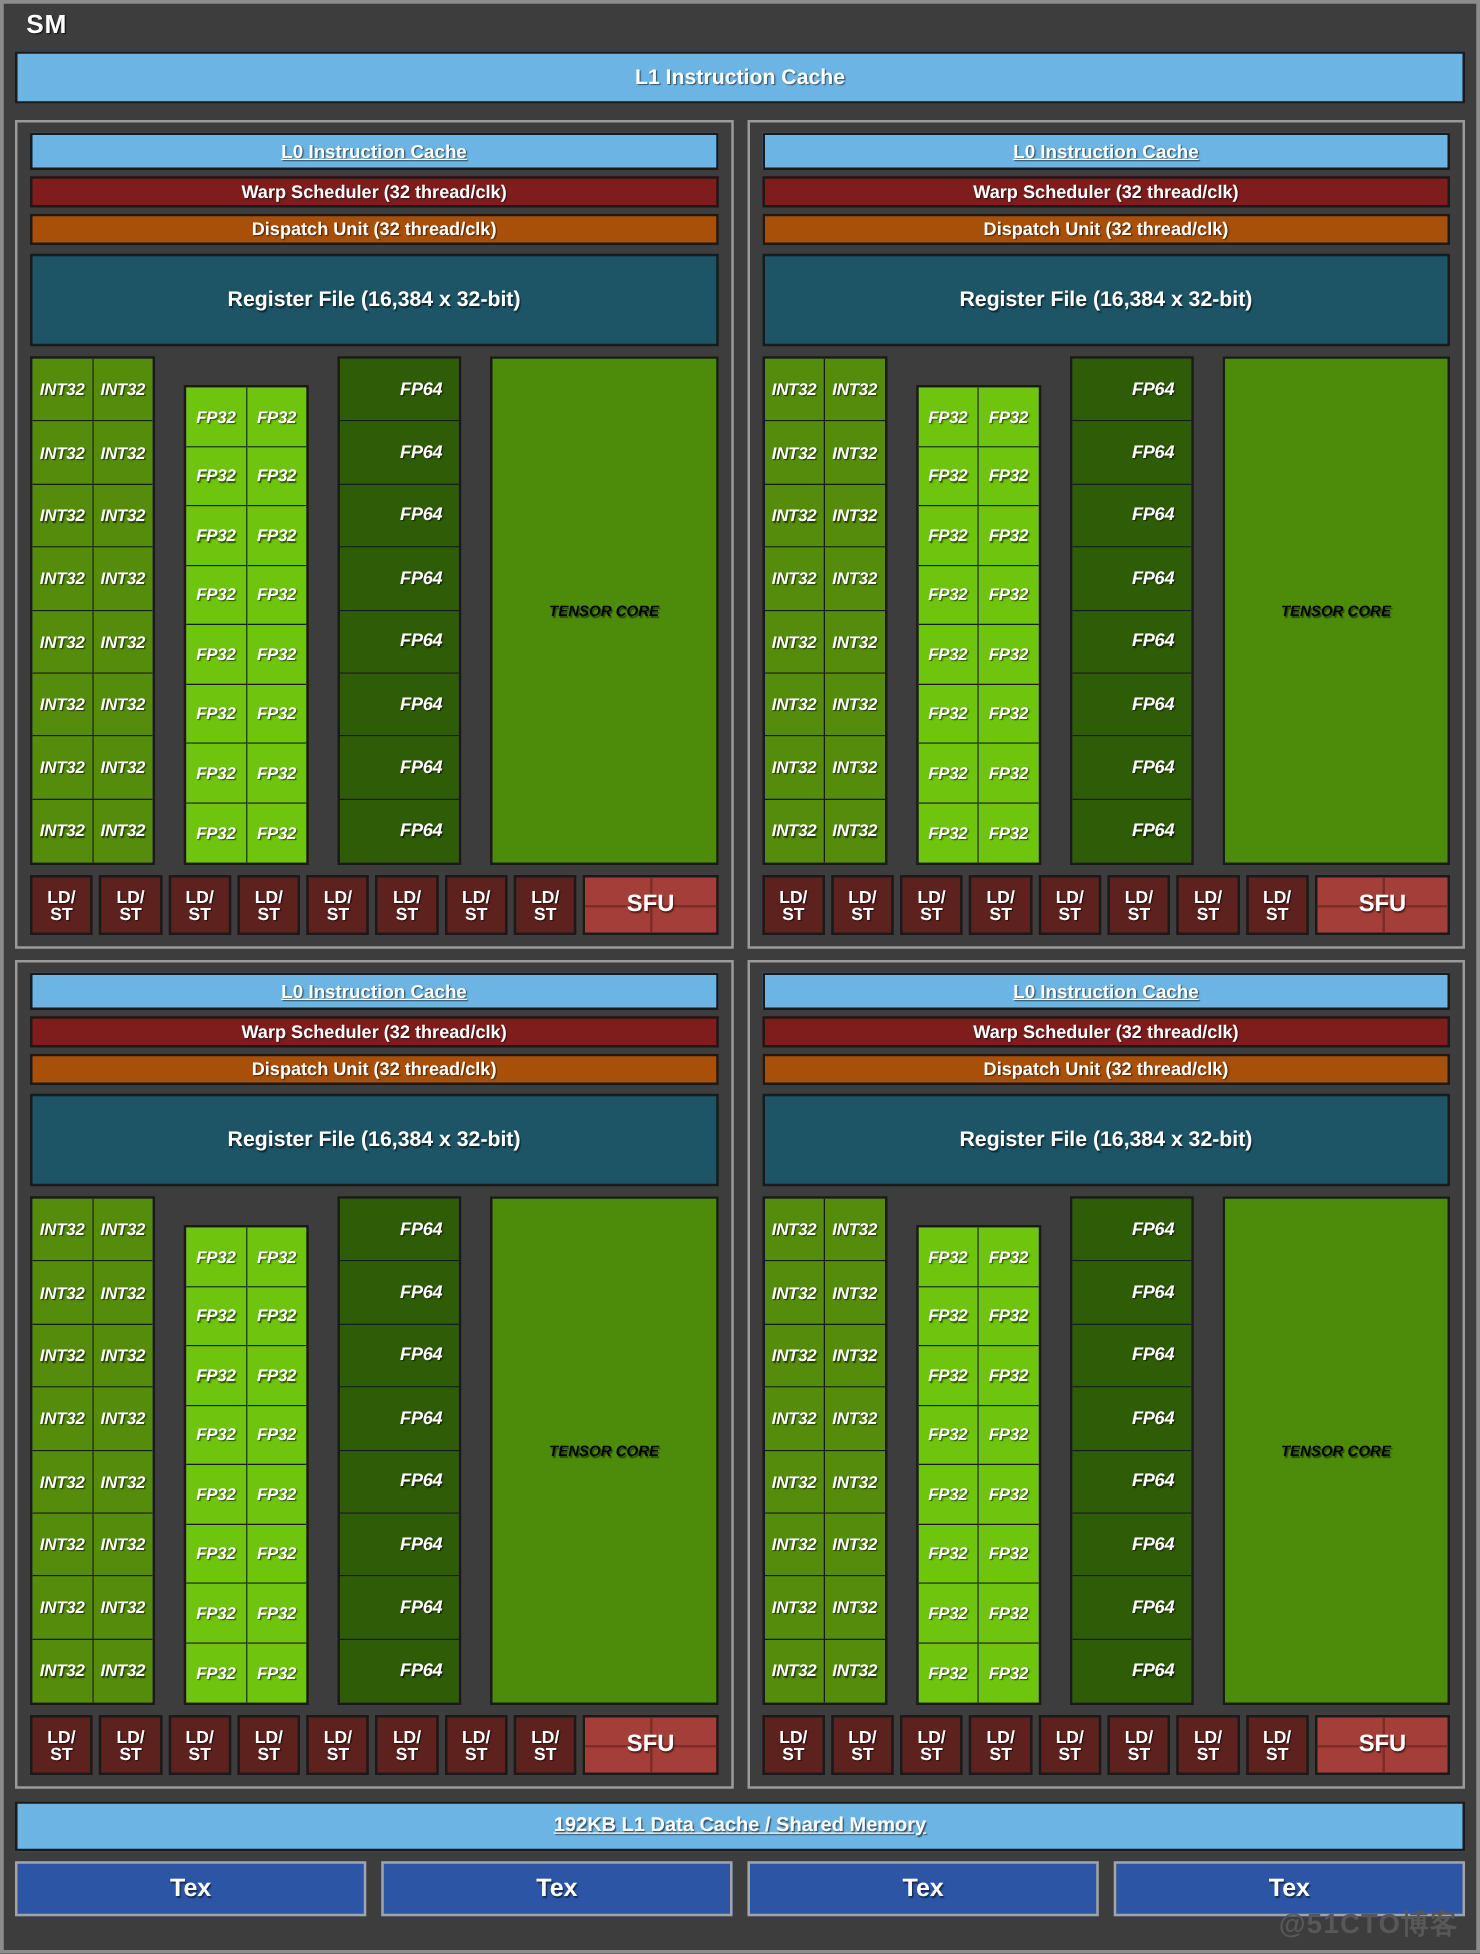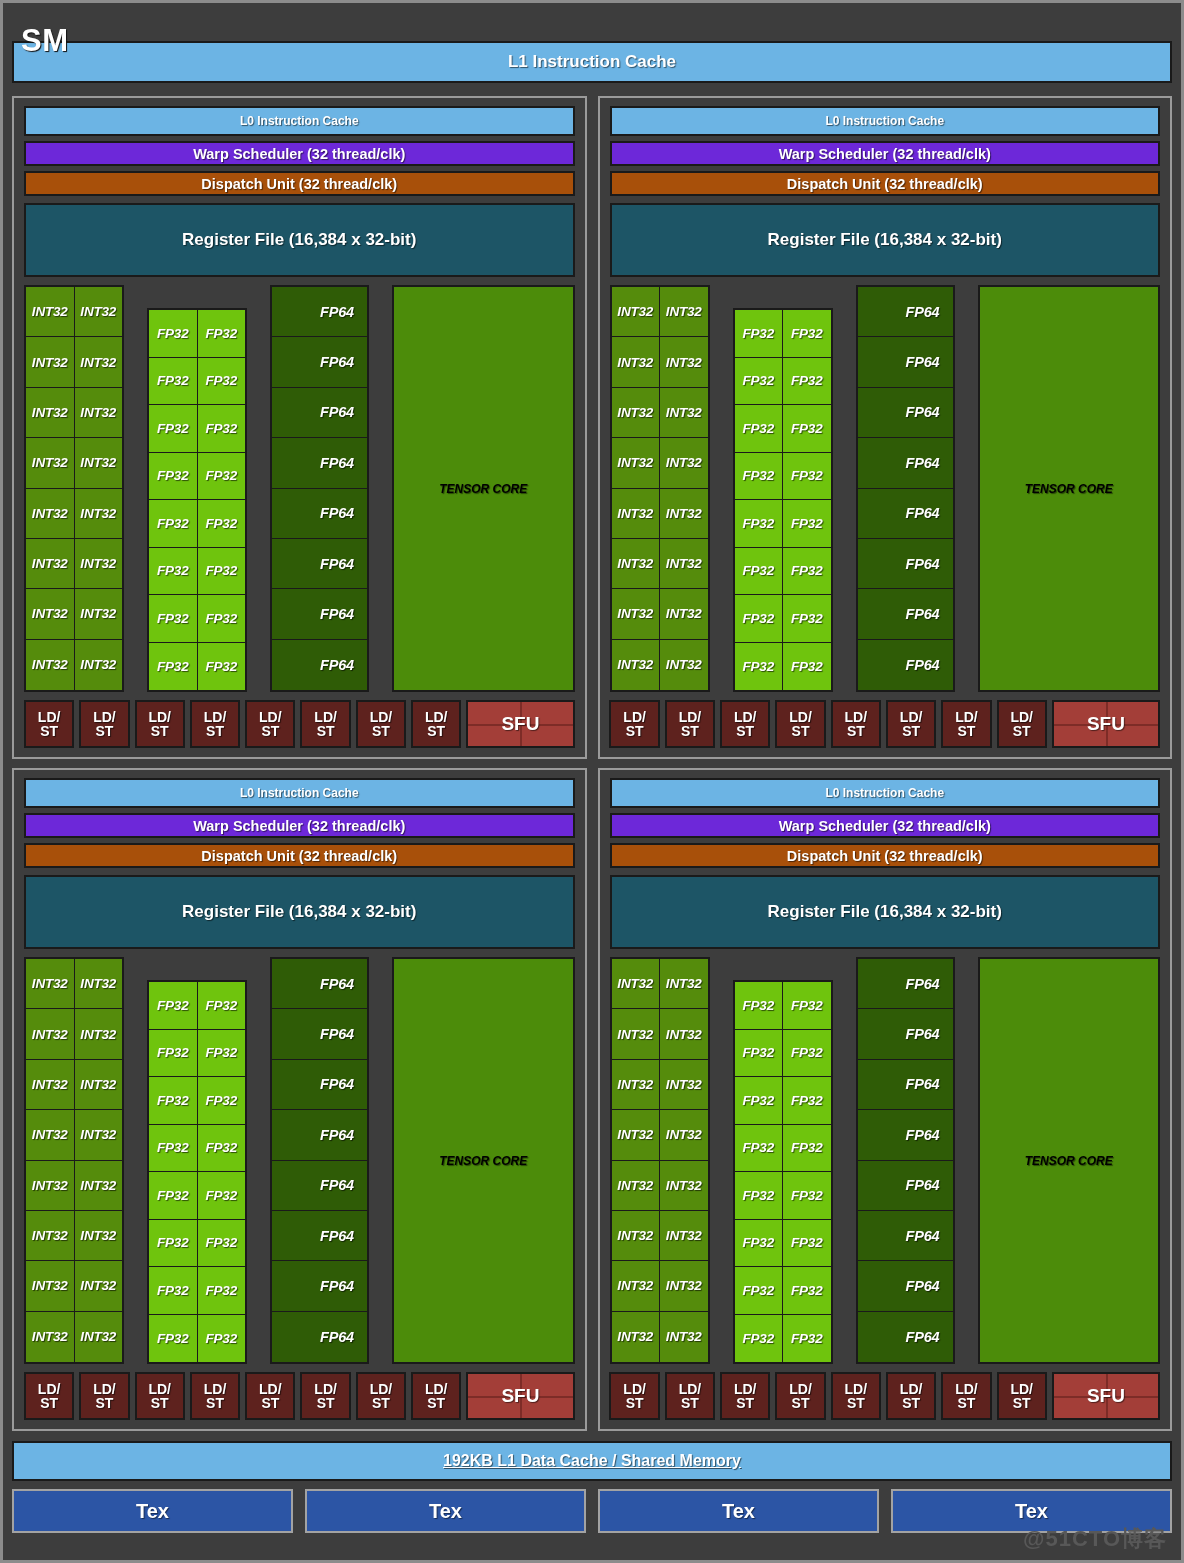--- a/index.html
+++ b/index.html
@@ -12,23 +12,23 @@
     width: 1184px;
     height: 1563px;
     position: relative;
     background: #3d3d3d;
     border: 3px solid #8c8c8c;
     padding: 0;
     overflow: hidden;
   }
   .sm-title {
     position: absolute;
-    left: 18px; top: 20px;
+    left: 18px; top: 5px;
     color: #ffffff;
-    font-size: 31px;
+    font-size: 21px;
     font-weight: bold;
     letter-spacing: 0.5px;
     text-shadow: 1px 1px 1px #111;
     z-index: 5;
   }
   .inner {
     position: absolute;
     left: 9px; top: 38px;
     width: 1160px;
     height: 1514px;
@@ -60,25 +60,26 @@
   .quad {
     border: 2px solid #9a9a9a;
     background: #3d3d3d;
     padding: 8px 10px 9px 10px;
     display: flex;
     flex-direction: column;
   }
   .l0-icache {
     background: #6cb4e4;
     height: 30px;
-    font-size: 12px;
+    font-size: 15px;
     margin-bottom: 5px;
+    text-decoration: underline;
   }
   .warp-sched {
-    background: #6d28d9;
+    background: #7f1d1d;
     height: 25px;
     font-size: 14.5px;
     margin-bottom: 5px;
   }
   .dispatch {
     background: #a8500a;
     height: 25px;
     font-size: 14.5px;
     margin-bottom: 7px;
   }
@@ -137,21 +138,20 @@
     color: #000000;
     font-weight: bold;
     font-size: 12px;
     text-shadow: 1px 1px 1px rgba(0,0,0,.5);
   }
   .ldst-row {
     display: flex;
     gap: 5px;
     height: 48px;
     margin-top: 8px;
-    justify-content: center;
   }
   .ldst {
     flex: 1 1 0;
     background: #5e221e;
     border: 2px solid #1a1a1a;
     color: #fff;
     font-weight: bold;
     font-size: 14px;
     display: flex;
     flex-direction: column;

